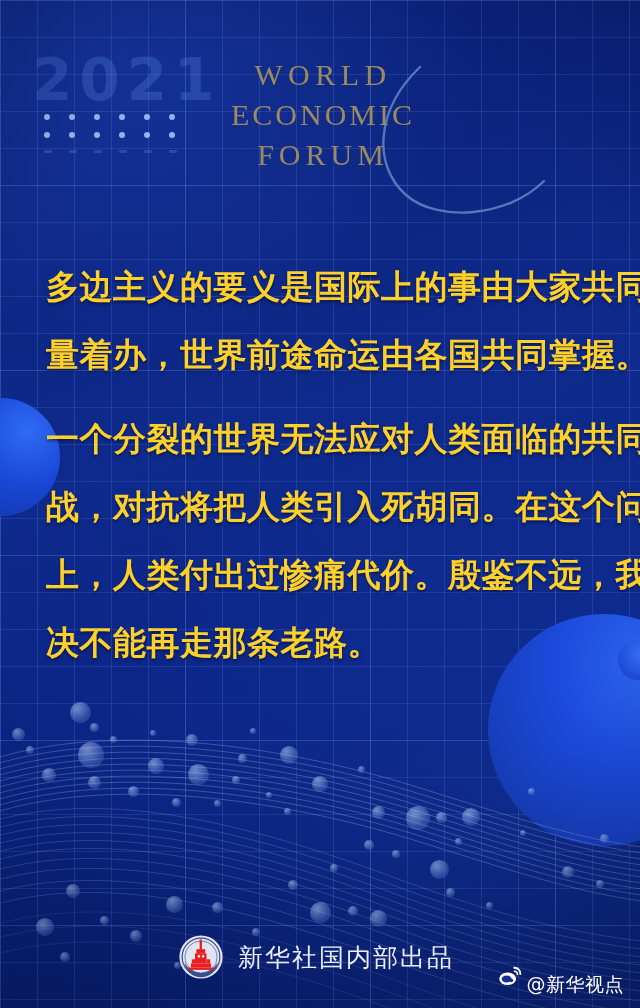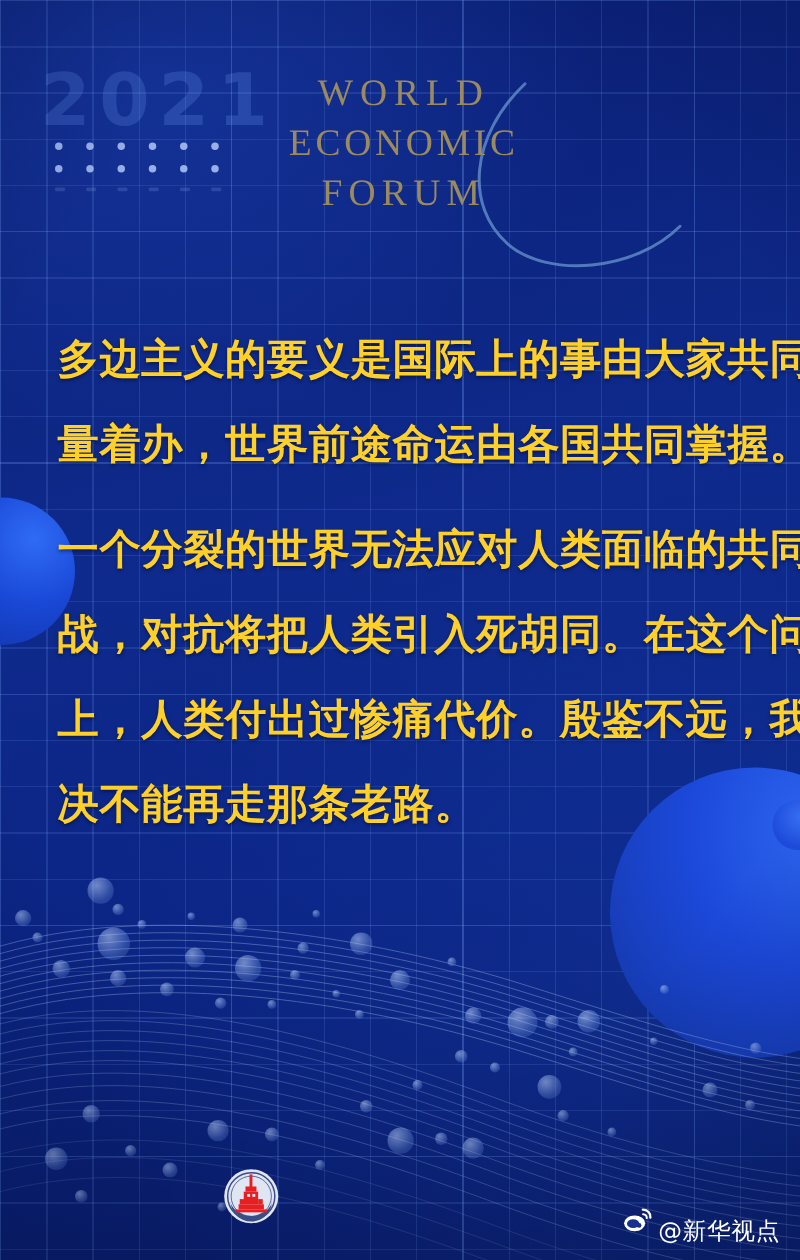--- a/index.html
+++ b/index.html
@@ -299,20 +299,21 @@
           <rect x="28" y="64" width="44" height="9"></rect>
           <rect x="22" y="73" width="56" height="5"></rect>
           <rect x="30" y="55" width="8" height="9"></rect>
           <rect x="62" y="55" width="8" height="9"></rect>
         </g>
         <g fill="#e8eaf4">
           <rect x="43" y="46" width="5" height="5"></rect>
           <rect x="52" y="46" width="5" height="5"></rect>
         </g>
       </svg>
+      <span class="brand-text">新华社国内部出品</span>
     </div>
 
     <div class="weibo">
       <svg class="weibo-icon" viewBox="0 0 30 26">
         <ellipse cx="12" cy="16.5" rx="11" ry="8.2" fill="#ffffff"></ellipse>
         <ellipse cx="10.5" cy="16.8" rx="6.4" ry="4.6" fill="#17308f"></ellipse>
         <circle cx="16.6" cy="18.6" r="2.5" fill="#17308f"></circle>
         <path d="M20.5 2.3 C25.4 2.3 29 6.1 28.4 10.6" fill="none" stroke="#ffffff" stroke-width="2.4" stroke-linecap="round"></path>
         <path d="M20.8 6.9 C23.3 6.9 24.9 8.8 24.6 11" fill="none" stroke="#ffffff" stroke-width="2.1" stroke-linecap="round"></path>
       </svg>

